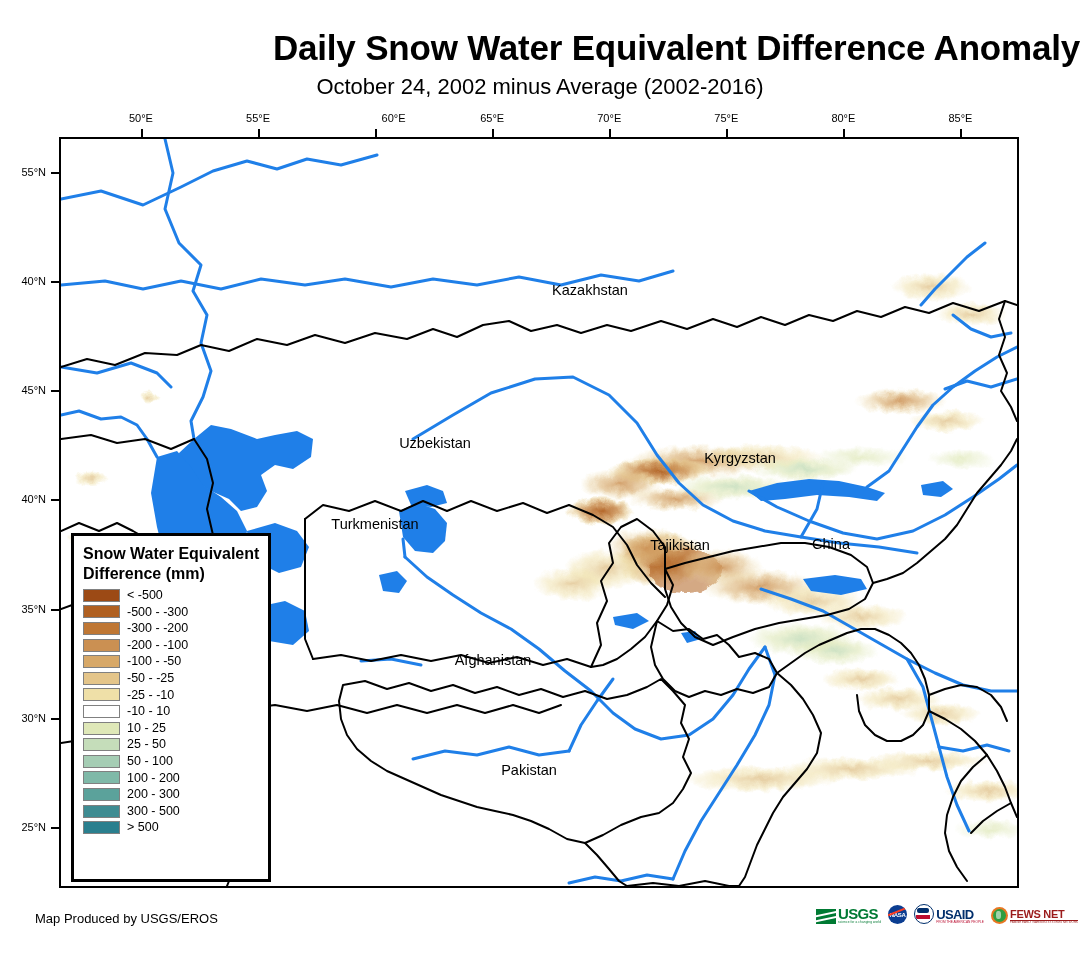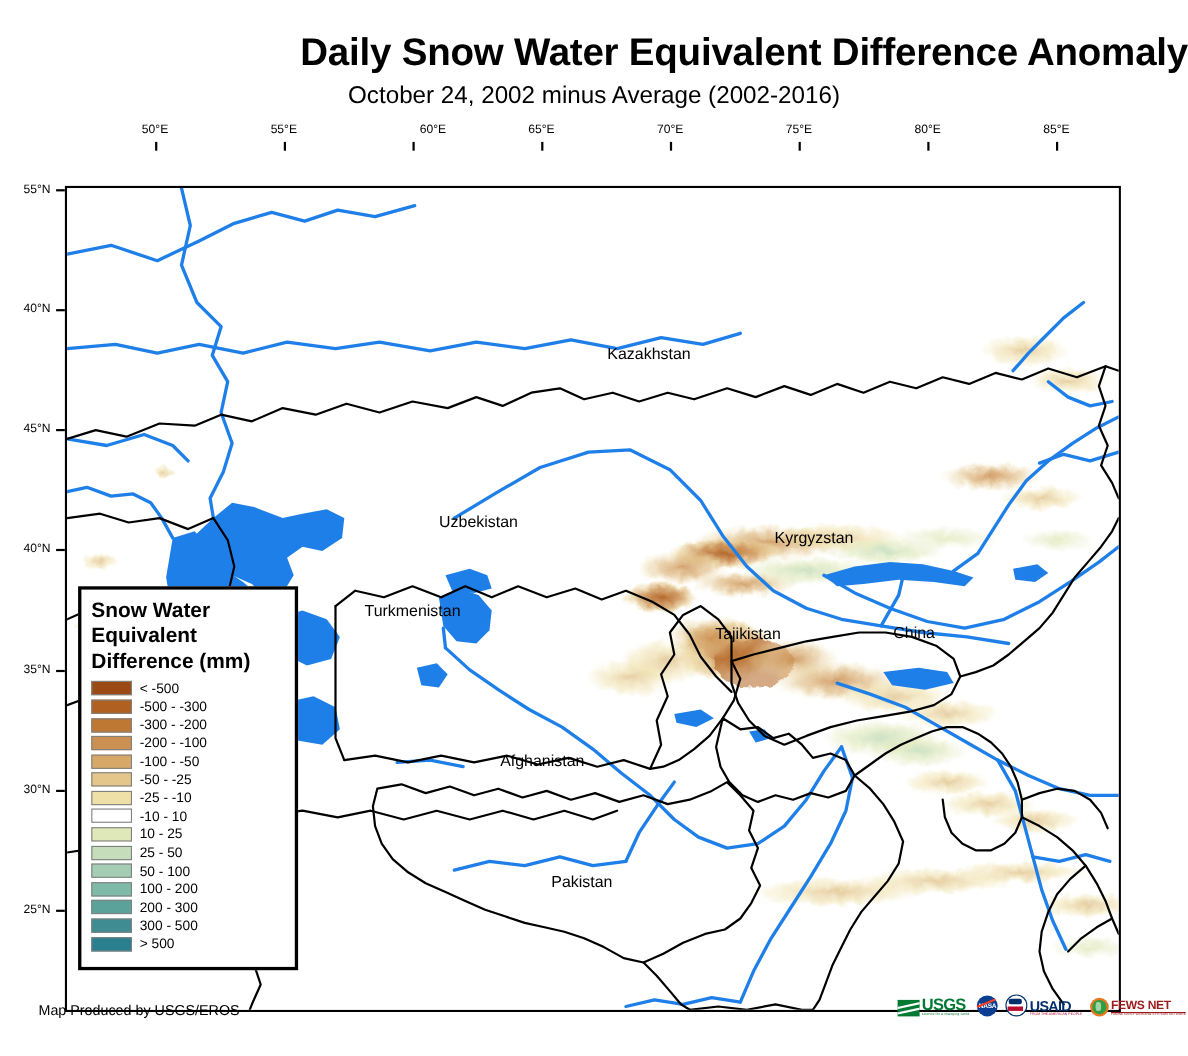--- a/index.html
+++ b/index.html
@@ -7,33 +7,33 @@
        font-family:"Liberation Sans","DejaVu Sans",sans-serif;color:#000;}
 
   
   #title{position:absolute;top:28px;left:0;width:1080px;text-align:right;
          font-size:35px;font-weight:bold;letter-spacing:-0.2px;}
   #subtitle{position:absolute;top:74px;left:0;width:1080px;text-align:center;
             font-size:22px;font-weight:normal;}
 
   
   #map-frame{position:absolute;left:59px;top:137px;width:960px;height:751px;
-             border:2px solid #000;background:#ffffff;box-sizing:border-box;margin-top:32px;}
+             border:2px solid #000;background:#ffffff;box-sizing:border-box;}
   #map-canvas{position:absolute;left:0;top:0;width:956px;height:747px;}
 
   
   .tick-lon{position:absolute;width:0;height:8px;border-left:2px solid #000;top:129px;}
   .lab-lon{position:absolute;top:112px;font-size:11px;transform:translateX(-50%);white-space:nowrap;}
   .tick-lat{position:absolute;height:0;width:8px;border-top:2px solid #000;left:51px;}
   .lab-lat{position:absolute;left:46px;font-size:11px;transform:translate(-100%,-50%);white-space:nowrap;}
 
   
   #legend{position:absolute;left:71px;top:533px;width:200px;height:349px;
           background:#fff;border:3px solid #000;box-sizing:border-box;padding:8px 8px 4px 9px;}
-  #legend-title{font-size:19px;font-weight:bold;line-height:1.22;margin-bottom:4px;}
+  #legend-title{font-size:16px;font-weight:bold;line-height:1.22;margin-bottom:4px;}
   .legend-row{display:flex;align-items:center;height:16.6px;}
   .legend-swatch{width:37px;height:13px;border:1.5px solid #808080;box-sizing:border-box;flex:none;}
   .legend-label{margin-left:7px;font-size:12.5px;white-space:nowrap;line-height:1;}
   #legend-credit{margin-top:6px;font-size:10.5px;line-height:1.28;}
 
   
   #footer-credit{position:absolute;left:35px;top:911px;font-size:13px;}
   #logo-bar{position:absolute;left:816px;top:904px;display:flex;align-items:center;gap:7px;}
   .logo{height:20px;display:flex;align-items:flex-end;}
 

